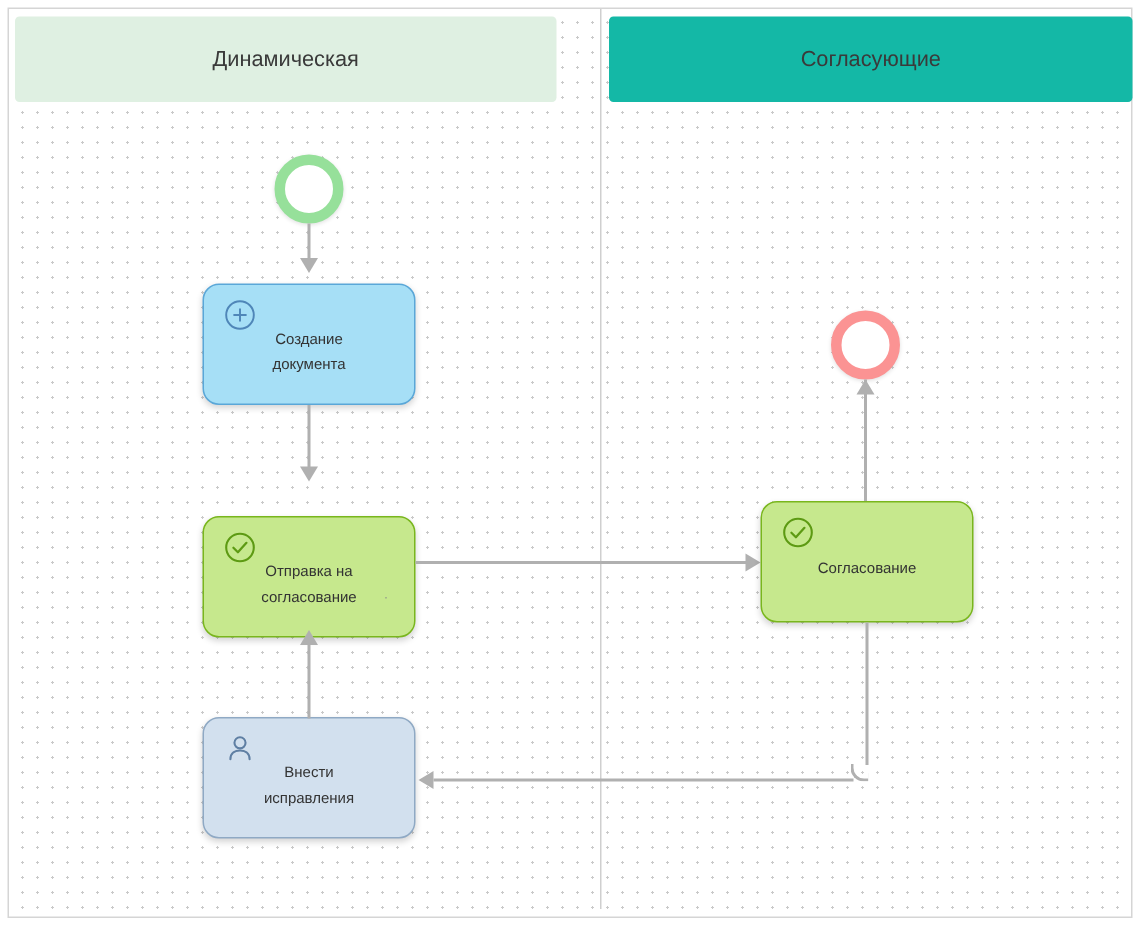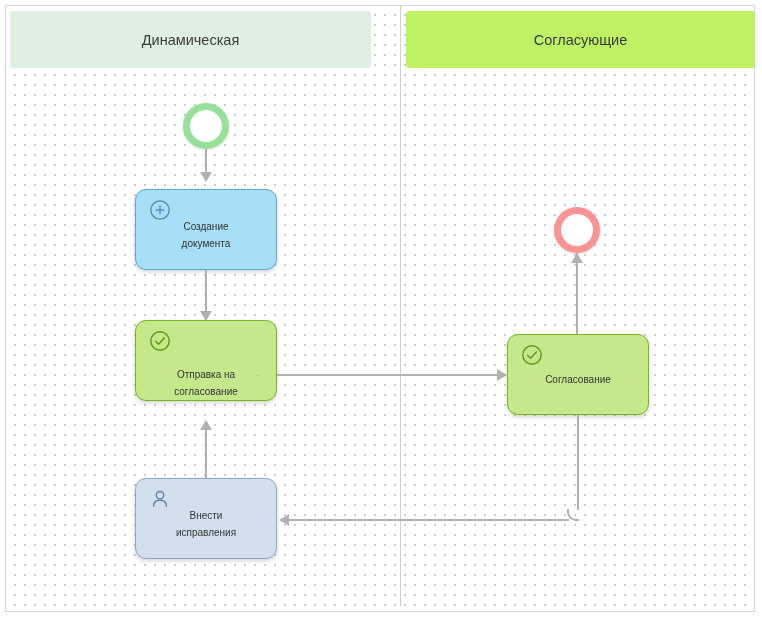--- a/index.html
+++ b/index.html
@@ -57,21 +57,21 @@
   }
   .lane-header.lane-a {
     left: 10px;
     width: 361px;
     background: #dff0e2;
     justify-content: center;
   }
   .lane-header.lane-b {
     left: 406px;
     width: 349px;
-    background: #bef264;
+    background: #14b8a6;
   }
 
   
   .event {
     position: absolute;
     border-radius: 50%;
     box-sizing: border-box;
     background: #ffffff;
     box-shadow: 0 1px 3px rgba(0,0,0,0.13);
   }
@@ -213,21 +213,21 @@
         <line x1="6.6" y1="11" x2="15.4" y2="11" stroke="#4f86b8" stroke-width="1.3"></line>
       </svg>
     </span>
     <span class="task-label">Создание
 документа</span>
   </div>
 
   <div class="conn v" style="left:205px; top:270px; height:44px;"></div>
   <div class="arrow down" style="left:200px; top:311px;"></div>
 
-  <div class="task green" style="left:135px; top:320px;justify-content:flex-end;">
+  <div class="task green" style="left:135px; top:344px;">
     <span class="task-icon">
       <svg width="22" height="22" viewBox="0 0 22 22">
         <circle cx="11" cy="11" r="9.2" fill="none" stroke="#5d9a13" stroke-width="1.4"></circle>
         <polyline points="6.6,11.2 9.6,14.2 15.3,7.9" fill="none" stroke="#5d9a13" stroke-width="1.5" stroke-linecap="round" stroke-linejoin="round"></polyline>
       </svg>
     </span>
     <span class="task-label">Отправка на
 согласование</span>
     <span class="tiny-mark" style="left:120px; top:52px;">˙</span>
   </div>

